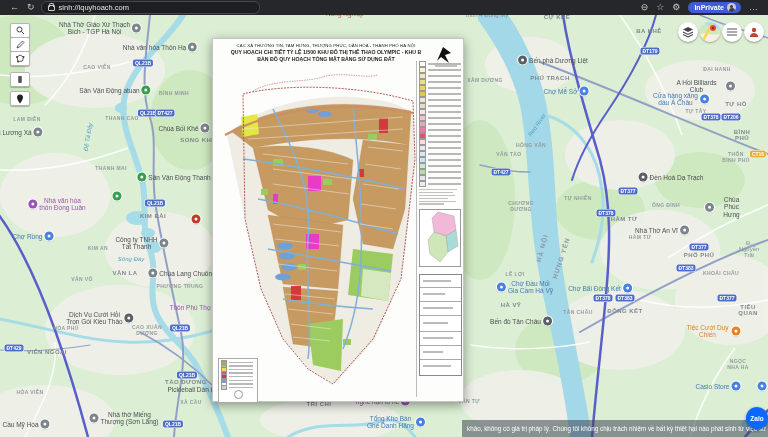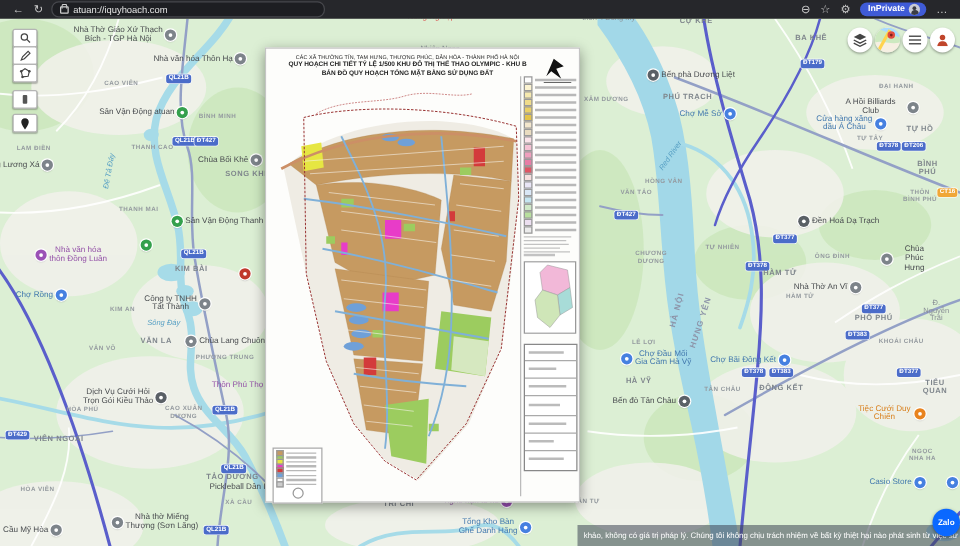--- a/index.html
+++ b/index.html
@@ -71,21 +71,21 @@
 </head>
 <body>
 
 <div id="screen">
 
   <div class="bbar">
     <span class="bicon">←</span>
     <span class="bicon">↻</span>
     <div class="urlpill">
       <span class="lock"></span>
-      <span class="urltext">atuan://iquyhoach.com</span>
+      <span class="urltext">sinh://iquyhoach.com</span>
     </div>
     <div class="bright">
       <span class="bicon">⊖</span>
       <span class="bicon">☆</span>
       <span class="bicon">⚙</span>
       <div class="inprivate">
         <span>InPrivate</span>
         <span class="avatar"></span>
       </div>
       <span class="bicon">…</span>

